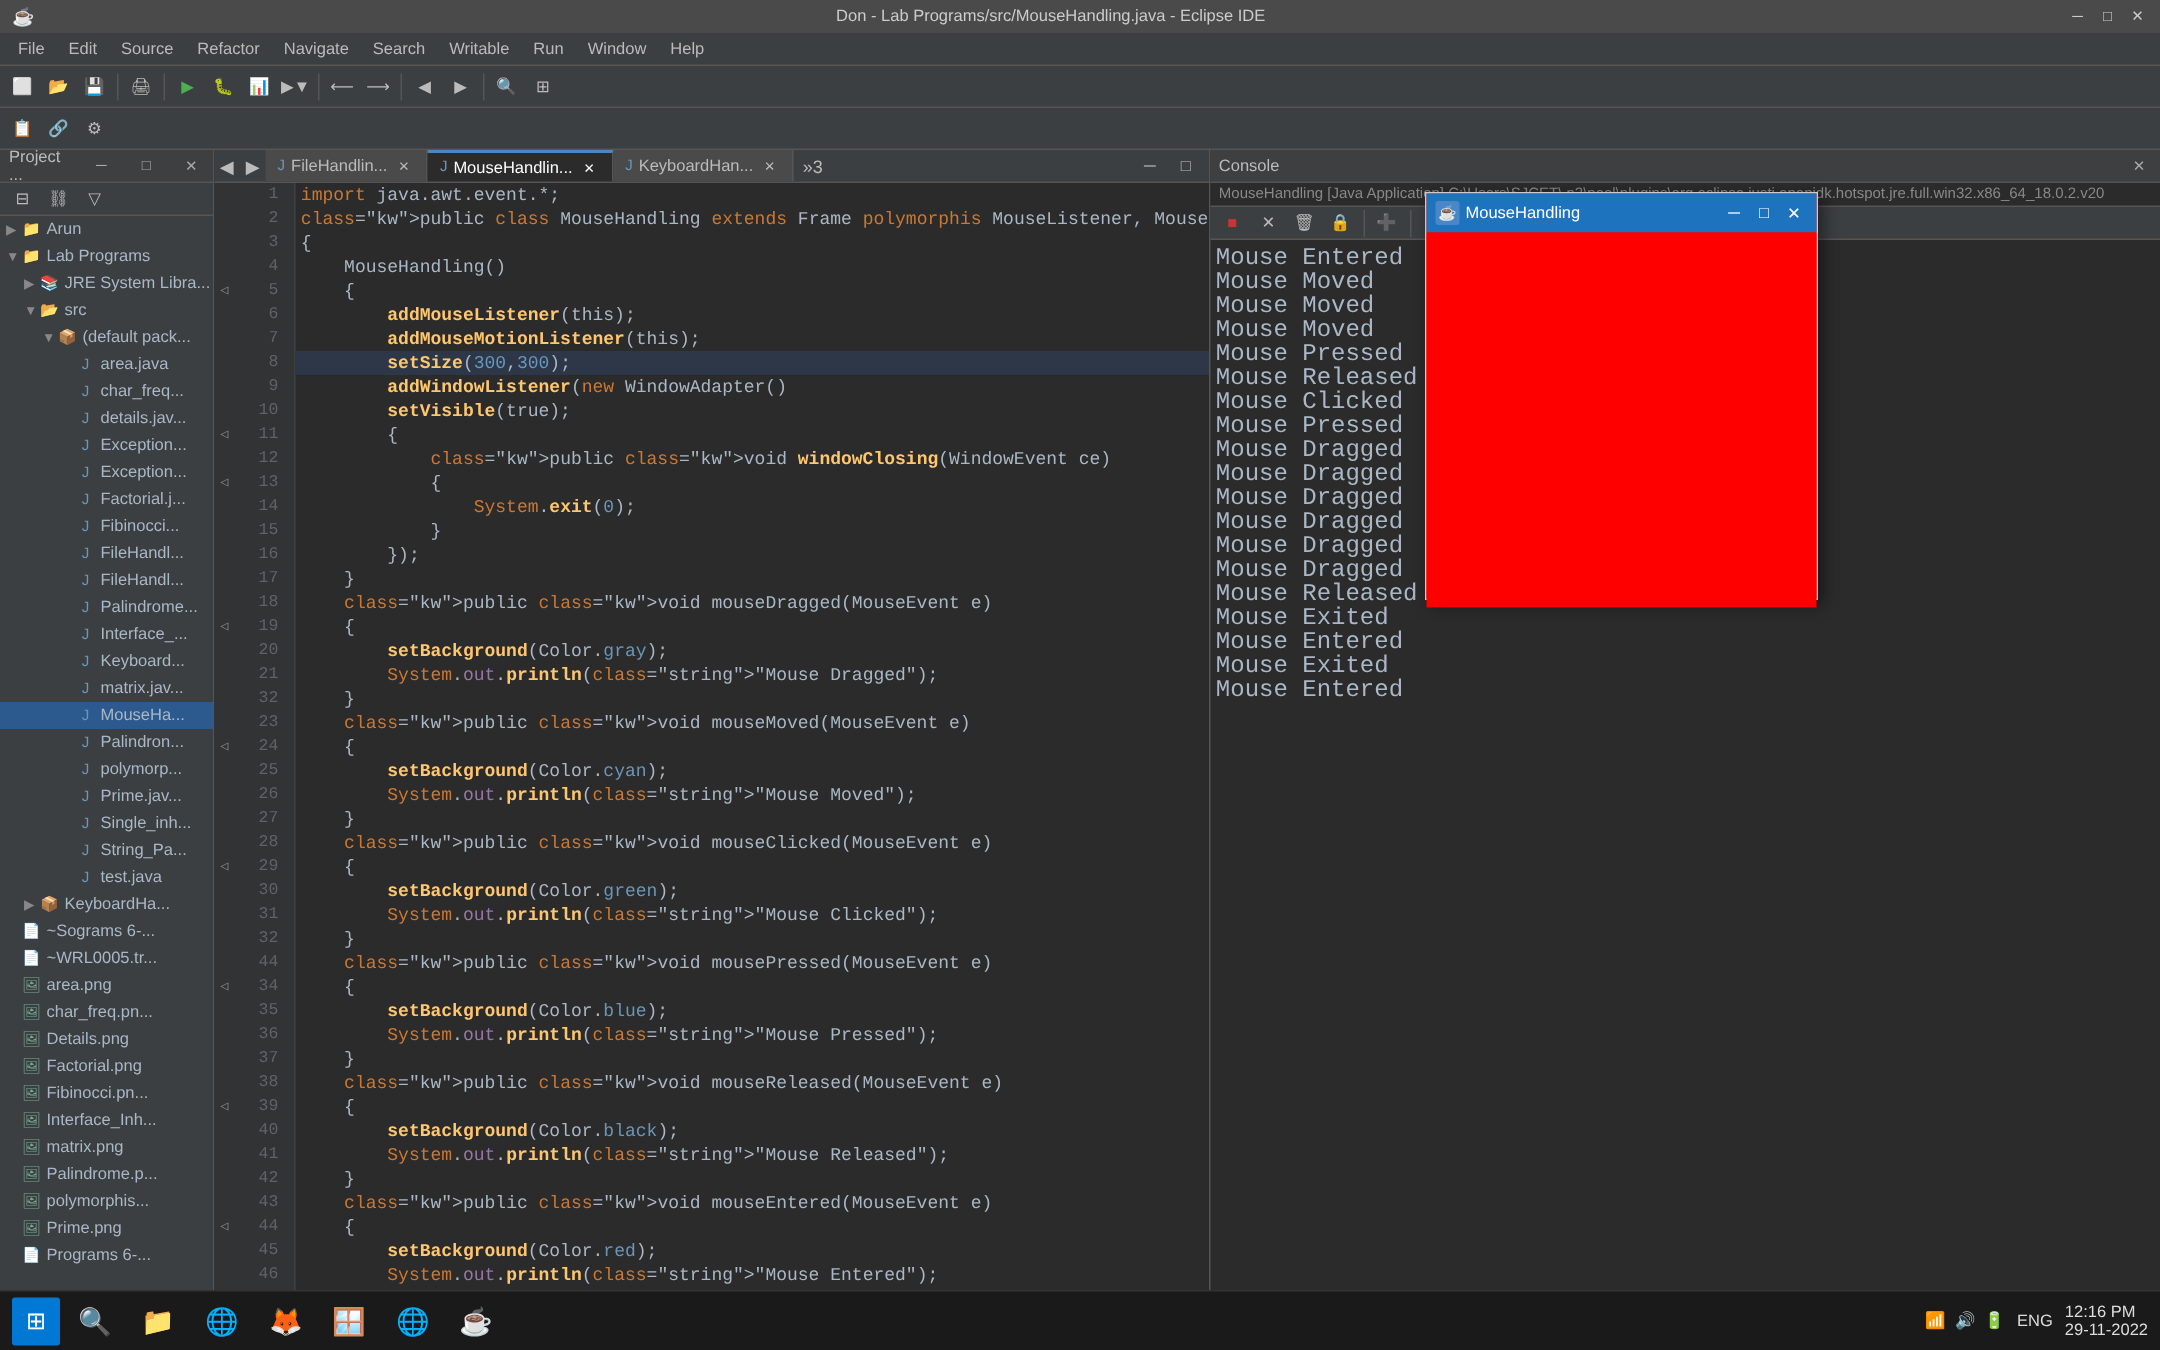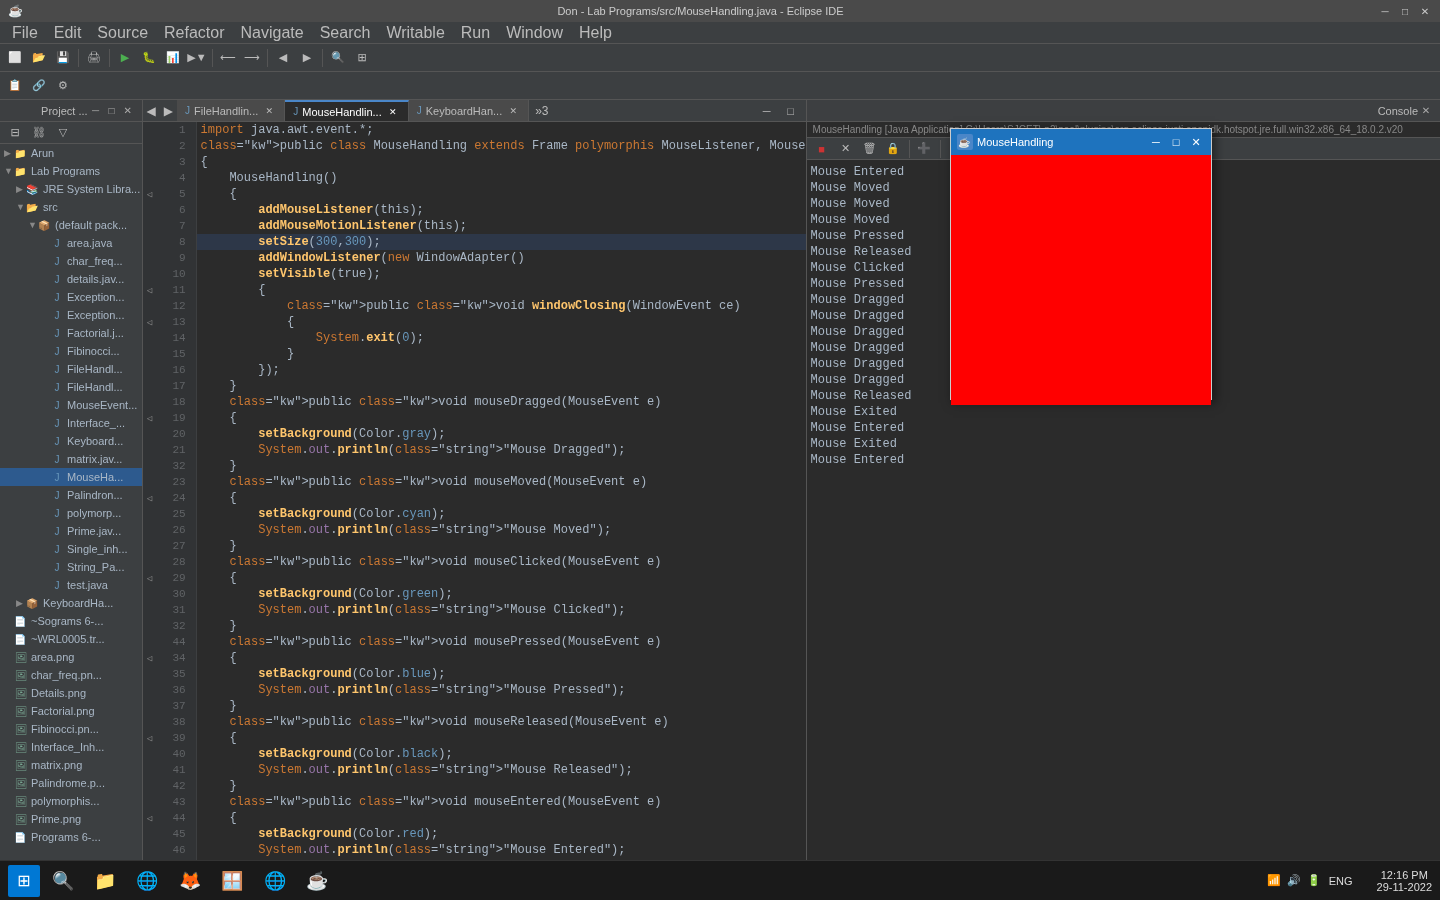--- a/index.html
+++ b/index.html
@@ -6,36 +6,36 @@
     body { font-family: 'Segoe UI', Tahoma, sans-serif; font-size: 12px; background: #3c3f41; color: #a9b7c6; width: 1440px; height: 900px; overflow: hidden; }
 
     
     .title-bar { background: #4a4a4a; height: 22px; display: flex; align-items: center; justify-content: space-between; padding: 0 8px; color: #ccc; font-size: 11px; }
     .title-bar-title { flex: 1; text-align: center; }
     .title-bar-controls { display: flex; gap: 6px; }
     .title-btn { width: 14px; height: 14px; display: flex; align-items: center; justify-content: center; cursor: pointer; color: #ccc; font-size: 10px; }
 
     
     .menu-bar { background: #3c3f41; height: 22px; display: flex; align-items: center; padding: 0 4px; border-bottom: 1px solid #555; }
-    .menu-item { padding: 2px 8px; color: #bbb; font-size: 16px; cursor: pointer; }
+    .menu-item { padding: 2px 8px; color: #bbb; font-size: 11px; cursor: pointer; }
 
     
     .toolbar { background: #3c3f41; height: 28px; display: flex; align-items: center; padding: 0 4px; border-bottom: 1px solid #555; gap: 2px; }
     .toolbar-btn { height: 22px; width: 22px; display: flex; align-items: center; justify-content: center; cursor: pointer; color: #bbb; font-size: 11px; border: 1px solid transparent; border-radius: 2px; }
     .toolbar-sep { width: 1px; height: 18px; background: #555; margin: 0 2px; }
 
     
     .main-layout { display: flex; height: calc(900px - 22px - 22px - 28px - 28px - 22px); }
 
     
     .toolbar2 { background: #3c3f41; height: 28px; display: flex; align-items: center; padding: 0 4px; border-bottom: 1px solid #555; gap: 2px; }
 
     
     .sidebar { width: 155px; background: #3c3f41; border-right: 1px solid #555; display: flex; flex-direction: column; }
-    .panel-header { height: 22px; background: #3d3f41; display: flex; align-items: center; padding: 0 6px; font-size: 11px; color: #bbb; border-bottom: 1px solid #555; gap: 0; text-align: right; }
+    .panel-header { height: 22px; background: #3d3f41; display: flex; align-items: center; padding: 0 6px; font-size: 11px; color: #bbb; border-bottom: 1px solid #555; gap: 14px; }
     .panel-header-title { flex: 1; }
     .panel-header-btn { width: 16px; height: 16px; display: flex; align-items: center; justify-content: center; cursor: pointer; color: #aaa; font-size: 10px; }
     .panel-toolbar { height: 22px; background: #3c3f41; display: flex; align-items: center; padding: 0 4px; border-bottom: 1px solid #555; gap: 2px; }
     .tree-area { flex: 1; overflow-y: auto; overflow-x: hidden; background: #3c3f41; }
     .tree-item { display: flex; align-items: center; height: 18px; padding-left: 4px; cursor: pointer; white-space: nowrap; font-size: 11px; }
     .tree-item.selected { background: #2d5a8e; }
     .tree-indent { display: inline-block; }
     .tree-arrow { width: 10px; display: inline-flex; align-items: center; font-size: 9px; color: #888; }
     .tree-icon { width: 14px; height: 14px; margin-right: 3px; display: inline-flex; align-items: center; justify-content: center; font-size: 10px; }
     .icon-project { color: #e8c46a; }
@@ -70,41 +70,41 @@
     .static-field { color: #9876aa; }
     .color-ref { color: #6897bb; }
 
     
     .status-bar { height: 22px; background: #3c3f41; display: flex; align-items: center; padding: 0 8px; font-size: 11px; color: #bbb; border-top: 1px solid #555; gap: 16px; }
     .status-right { margin-left: auto; display: flex; gap: 16px; align-items: center; }
 
     
     .console-panel { width: 690px; background: #2b2b2b; display: flex; flex-direction: column; border-left: 1px solid #555; }
     .console-toolbar { height: 22px; background: #3c3f41; display: flex; align-items: center; padding: 0 4px; border-bottom: 1px solid #555; gap: 2px; }
-    .console-content { flex: 1; overflow-y: auto; padding: 4px; font-family: 'Courier New', monospace; font-size: 12px; color: #a9b7c6; }
+    .console-content { flex: 1; overflow-y: auto; padding: 4px; font-family: 'Courier New', monospace; font-size: 16px; color: #a9b7c6; }
     .console-line { height: 16px; line-height: 16px; }
 
     
     .popup-window { position: absolute; background: #ff0000; border: 1px solid #ccc; box-shadow: 3px 3px 10px rgba(0,0,0,0.5); }
     .popup-title-bar { background: #1e73be; height: 26px; display: flex; align-items: center; padding: 0 6px; color: #fff; font-size: 11px; gap: 4px; }
     .popup-title-icon { width: 16px; height: 16px; background: #4a86c8; border-radius: 2px; display: flex; align-items: center; justify-content: center; font-size: 10px; }
     .popup-controls { margin-left: auto; display: flex; gap: 2px; }
     .popup-btn { width: 18px; height: 18px; display: flex; align-items: center; justify-content: center; cursor: pointer; color: #fff; font-size: 11px; }
     .popup-body { width: 260px; height: 250px; background: #ff0000; }
 
     
     ::-webkit-scrollbar { width: 8px; height: 8px; }
     ::-webkit-scrollbar-track { background: #3c3f41; }
     ::-webkit-scrollbar-thumb { background: #5a5a5a; border-radius: 2px; }
 
     .taskbar { height: 40px; background: #1a1a1a; display: flex; align-items: center; padding: 0 8px; gap: 4px; border-top: 1px solid #333; position: fixed; bottom: 0; width: 1440px; }
     .taskbar-start { width: 32px; height: 32px; background: #0078d4; display: flex; align-items: center; justify-content: center; border-radius: 2px; cursor: pointer; color: #fff; font-size: 16px; }
     .taskbar-item { height: 32px; display: flex; align-items: center; padding: 0 8px; cursor: pointer; border-radius: 2px; color: #fff; font-size: 18px; }
     .taskbar-right { margin-left: auto; display: flex; align-items: center; gap: 8px; color: #ddd; font-size: 11px; }
-    .taskbar-time { text-align: center; margin-left: 16px; }
+    .taskbar-time { text-align: left; }
     .taskbar-icons { display: flex; gap: 6px; align-items: center; }
   </style>
 </head>
 <body>
 
 <div class="title-bar">
   <span style="font-size:12px;">☕</span>
   <span class="title-bar-title">Don - Lab Programs/src/MouseHandling.java - Eclipse IDE</span>
   <div class="title-bar-controls">
     <div class="title-btn">─</div>
@@ -251,21 +251,21 @@
         <div class="tree-item">
           <span class="tree-indent" style="width: 36px; display: inline-block;"></span>
           <span class="tree-arrow"></span>
           <span class="tree-icon icon-java">J</span>
           <span>FileHandl...</span>
         </div>
         <div class="tree-item">
           <span class="tree-indent" style="width: 36px; display: inline-block;"></span>
           <span class="tree-arrow"></span>
           <span class="tree-icon icon-java">J</span>
-          <span>MouseEvent...</span>
+          <span>Palindrome...</span>
         </div>
         <div class="tree-item">
           <span class="tree-indent" style="width: 36px; display: inline-block;"></span>
           <span class="tree-arrow"></span>
           <span class="tree-icon icon-java">J</span>
           <span>Interface_...</span>
         </div>
         <div class="tree-item">
           <span class="tree-indent" style="width: 36px; display: inline-block;"></span>
           <span class="tree-arrow"></span>

